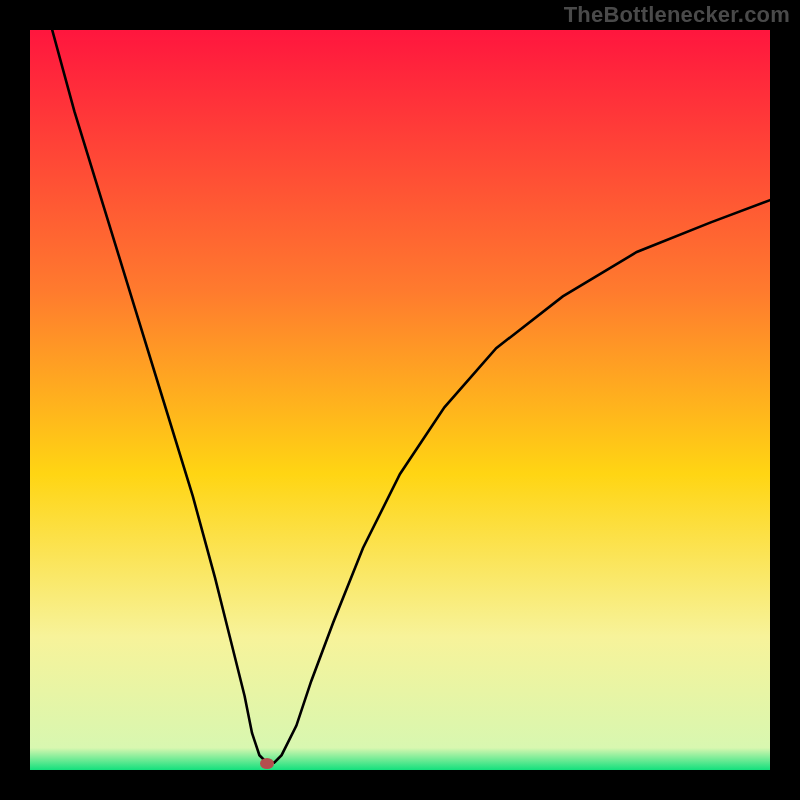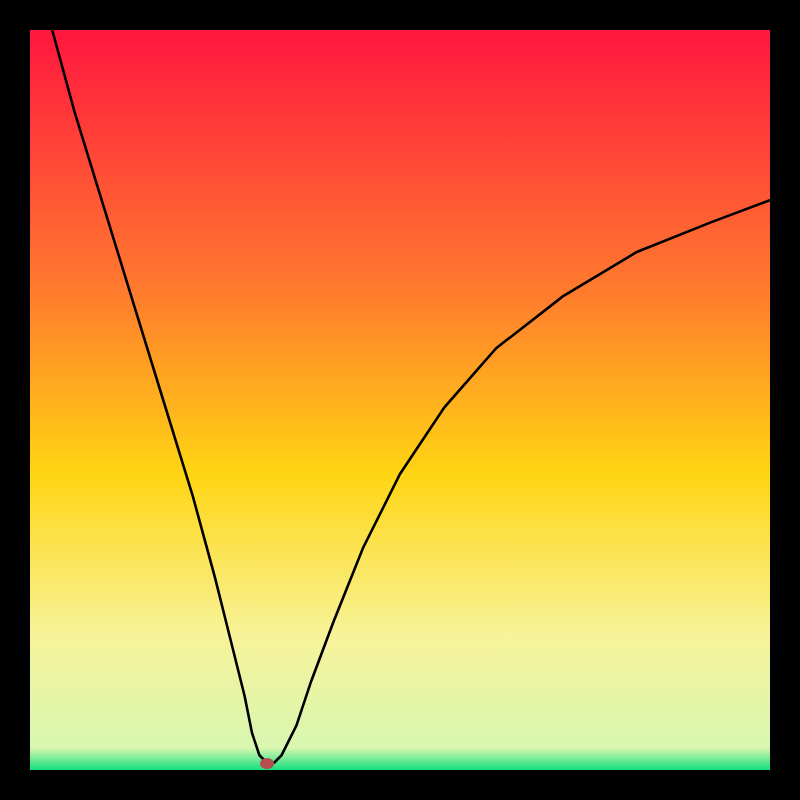--- a/index.html
+++ b/index.html
@@ -50,20 +50,21 @@
     height: 11px;
     background: #b44e4e;
     border-radius: 50%;
   }
 </style>
 </head>
 <body>
 
 <div class="frame">
 
+  <div class="attribution">TheBottlenecker.com</div>
 
   <div class="plot">
 
     <svg class="gradient-bg" viewBox="0 0 740 740" preserveAspectRatio="none">
       <defs>
         <linearGradient id="bg-grad" x1="0" y1="0" x2="0" y2="1">
             <stop offset="0.0%" stop-color="#ff163e"></stop>
             <stop offset="35.0%" stop-color="#ff7a2e"></stop>
             <stop offset="60.0%" stop-color="#ffd513"></stop>
             <stop offset="82.0%" stop-color="#f7f39a"></stop>

